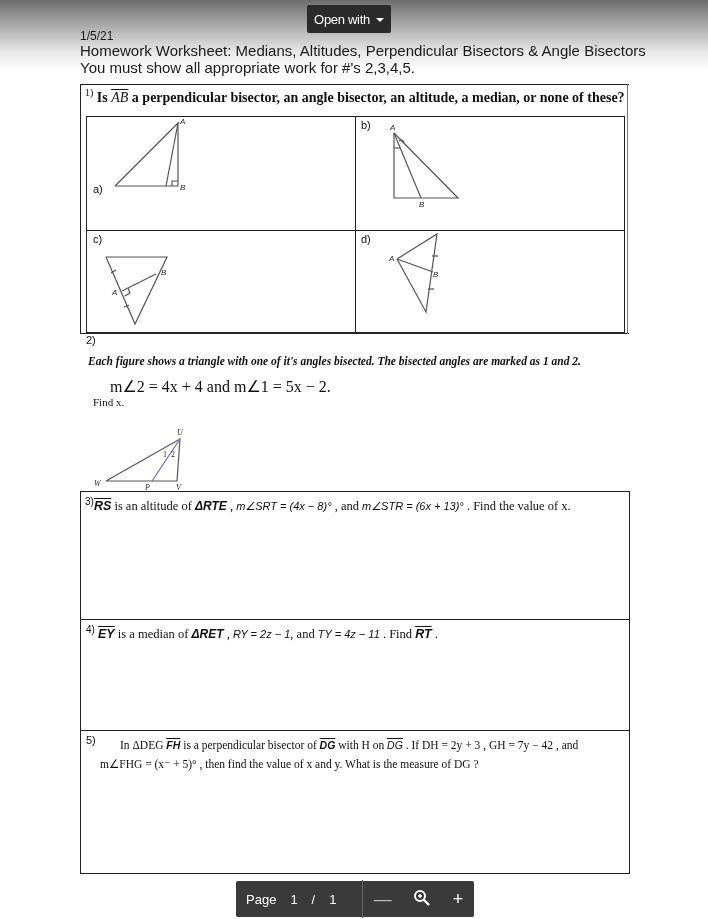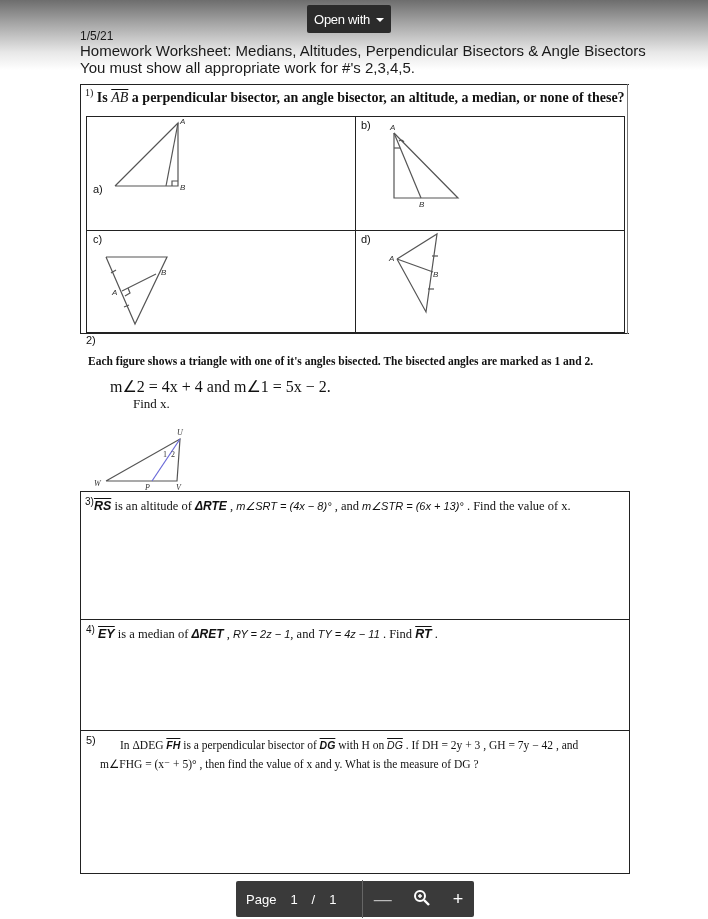--- a/index.html
+++ b/index.html
@@ -10,21 +10,21 @@
   .hdr { position:absolute; left:80px; color:#1a1a1a; }
   .h-date { top:29px; font-size:12px; }
   .h-title { top:42px; font-size:15px; }
   .h-note { top:59px; font-size:15px; }
   .serif { font-family:"Liberation Serif", serif; }
   .frame { position:absolute; border:1px solid #222; background:#fff; }
   .abs { position:absolute; }
   .qnum { position:absolute; font-size:11px; }
   .ol { text-decoration:overline; }
   .it { font-style:italic; }
-  .b { font-weight:bold; }
+  .b { font-weight:bold;font-style:italic; }
   .grid-cell { position:absolute; border:1px solid #222; }
   svg { position:absolute; overflow:visible; }
   .lbl { font-size:8px; font-style:italic; fill:#333; font-family:"Liberation Sans", sans-serif; }
   .slbl { font-size:8px; fill:#333; font-family:"Liberation Serif", serif; }
   .toolbar { position:absolute; left:236px; top:881px; width:238px; height:36px; background:#3a3a3a; border-radius:2px; color:#fff; display:flex; align-items:center; font-size:13px; }
   .tb-page { display:flex; align-items:center; gap:14px; padding-left:10px; width:116px; }
   .tb-sep { width:1px; height:38px; background:#666; }
   .tb-zoom { display:flex; align-items:center; justify-content:space-around; flex:1; font-size:18px; }
 </style>
 </head>
@@ -126,21 +126,21 @@
   <text class="slbl" x="239" y="802" style="font-size:7px">E</text>
   <text class="slbl" x="183" y="819" style="font-size:7px">F</text>
   <text class="slbl" x="111" y="851" style="font-size:7px">D</text>
   <text class="slbl" x="194" y="852" style="font-size:7px">H</text>
   <text class="slbl" x="264" y="851" style="font-size:7px">G</text>
 </svg>
 
 <div class="qnum" style="left:86px;top:334px;">2)</div>
 <div class="abs serif b" style="left:88px;top:355px;font-size:11.5px;white-space:nowrap;">Each figure shows a triangle with one of it's angles bisected.  The bisected angles are marked as 1 and 2.</div>
 <div class="abs serif" style="left:110px;top:377px;font-size:16px;">m∠2 = 4x + 4 and m∠1 = 5x − 2.</div>
-<div class="abs serif" style="left:93px;top:396px;font-size:13px;margin-left:40px;">Find x.</div>
+<div class="abs serif" style="left:93px;top:396px;font-size:11px;">Find x.</div>
 
 <div class="frame" style="left:80px;top:491px;width:548px;height:127px;"></div>
 <div class="abs serif" style="left:85px;top:496px;font-size:12.5px;white-space:nowrap;">
   <sup style="font-size:10px;font-family:'Liberation Sans',sans-serif;">3)</sup><span class="ol b it" style="font-family:'Liberation Sans',sans-serif;">RS</span><span> is an altitude of </span><span class="b it" style="font-family:'Liberation Sans',sans-serif;font-size:12px">ΔRTE</span><span> , </span><span class="it" style="font-family:'Liberation Sans',sans-serif;font-size:11px">m∠SRT = (4x − 8)°</span><span> , and </span><span class="it" style="font-family:'Liberation Sans',sans-serif;font-size:11px">m∠STR = (6x + 13)°</span><span>  . Find the value of x.</span>
 </div>
 
 <div class="frame" style="left:80px;top:619px;width:548px;height:110px;"></div>
 <div class="abs serif" style="left:86px;top:624px;font-size:12.5px;white-space:nowrap;">
   <sup style="font-size:10px;font-family:'Liberation Sans',sans-serif;">4)</sup>
   <span class="ol b it" style="font-family:'Liberation Sans',sans-serif;">EY</span><span>  is a median of </span><span class="b it" style="font-family:'Liberation Sans',sans-serif;font-size:12px">ΔRET</span><span> , </span><span class="it" style="font-family:'Liberation Sans',sans-serif;font-size:11px">RY = 2z − 1</span><span>, and </span><span class="it" style="font-family:'Liberation Sans',sans-serif;font-size:11px">TY = 4z − 11</span><span> .  Find </span><span class="ol b it" style="font-family:'Liberation Sans',sans-serif;">RT</span><span> .</span>

